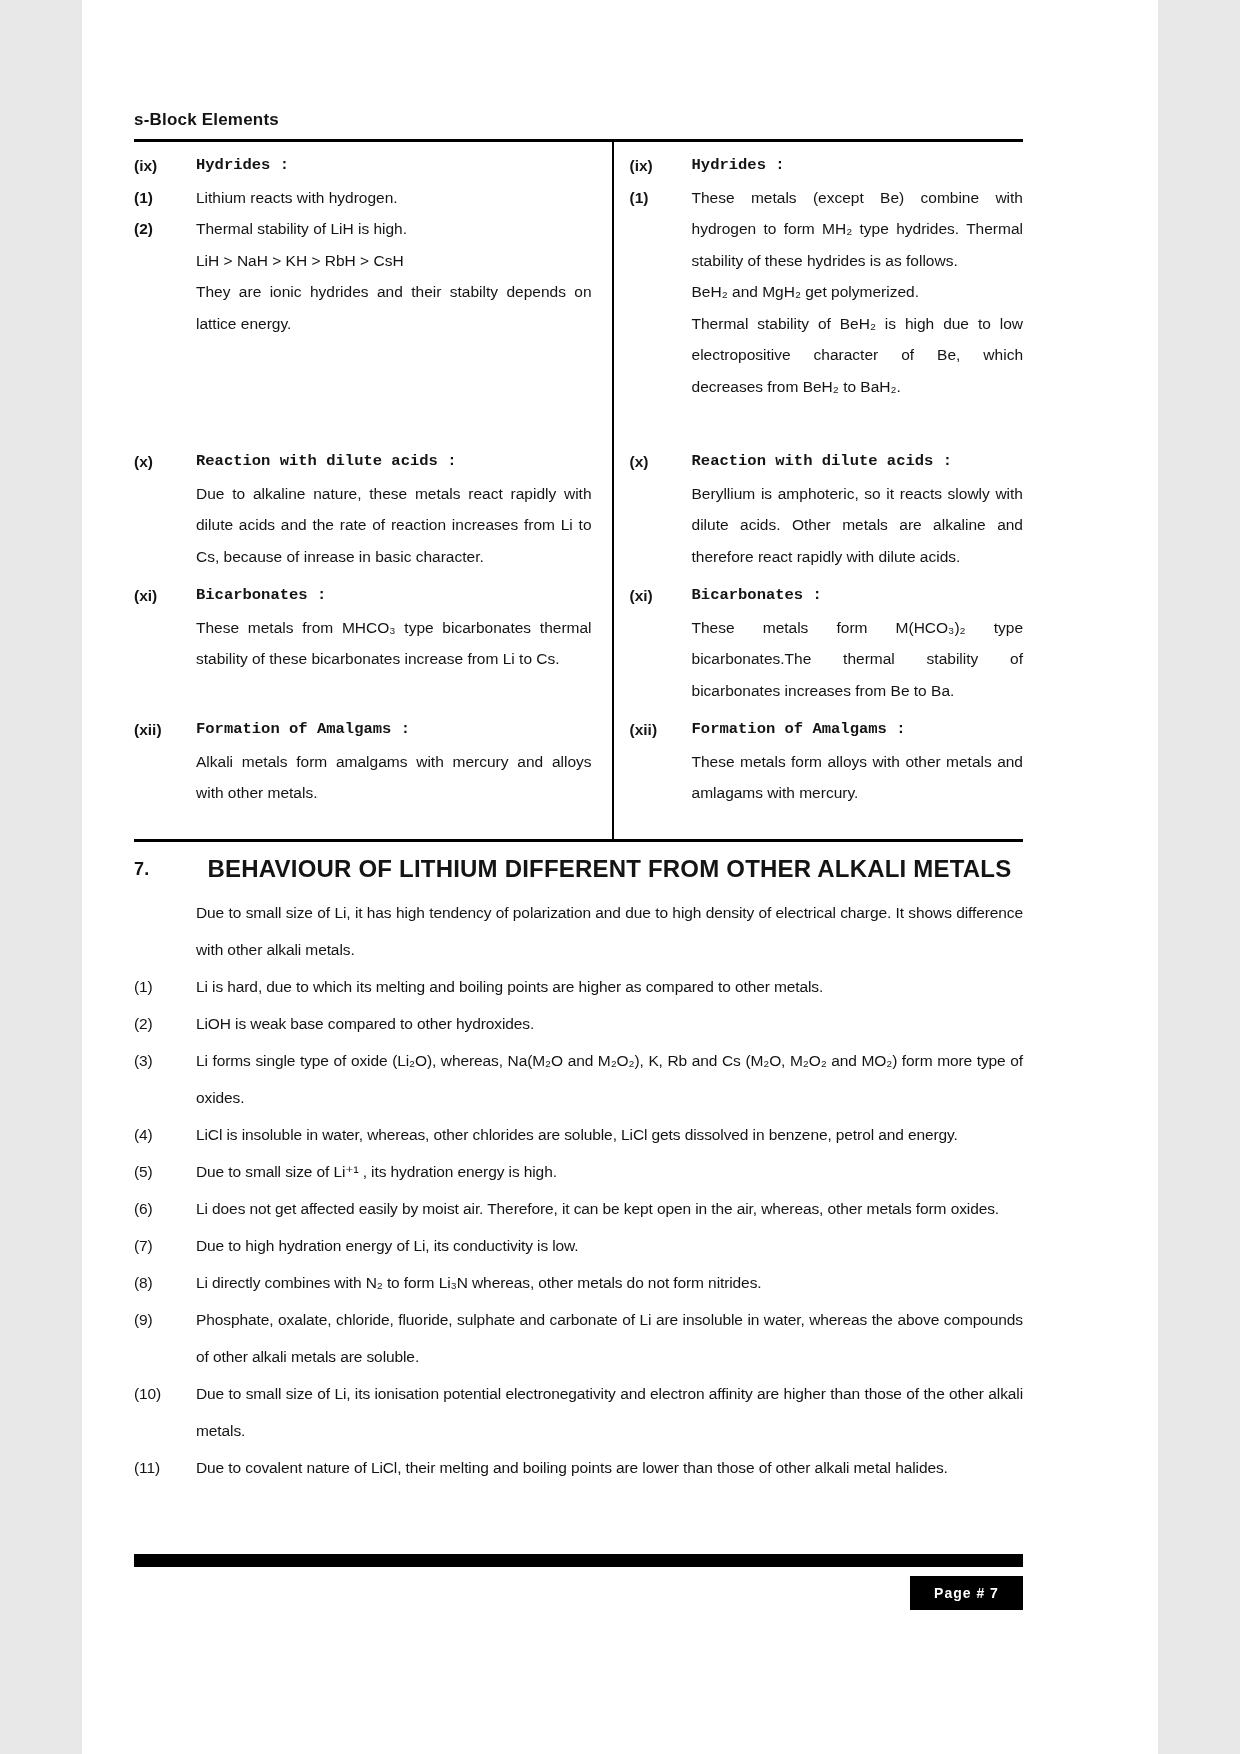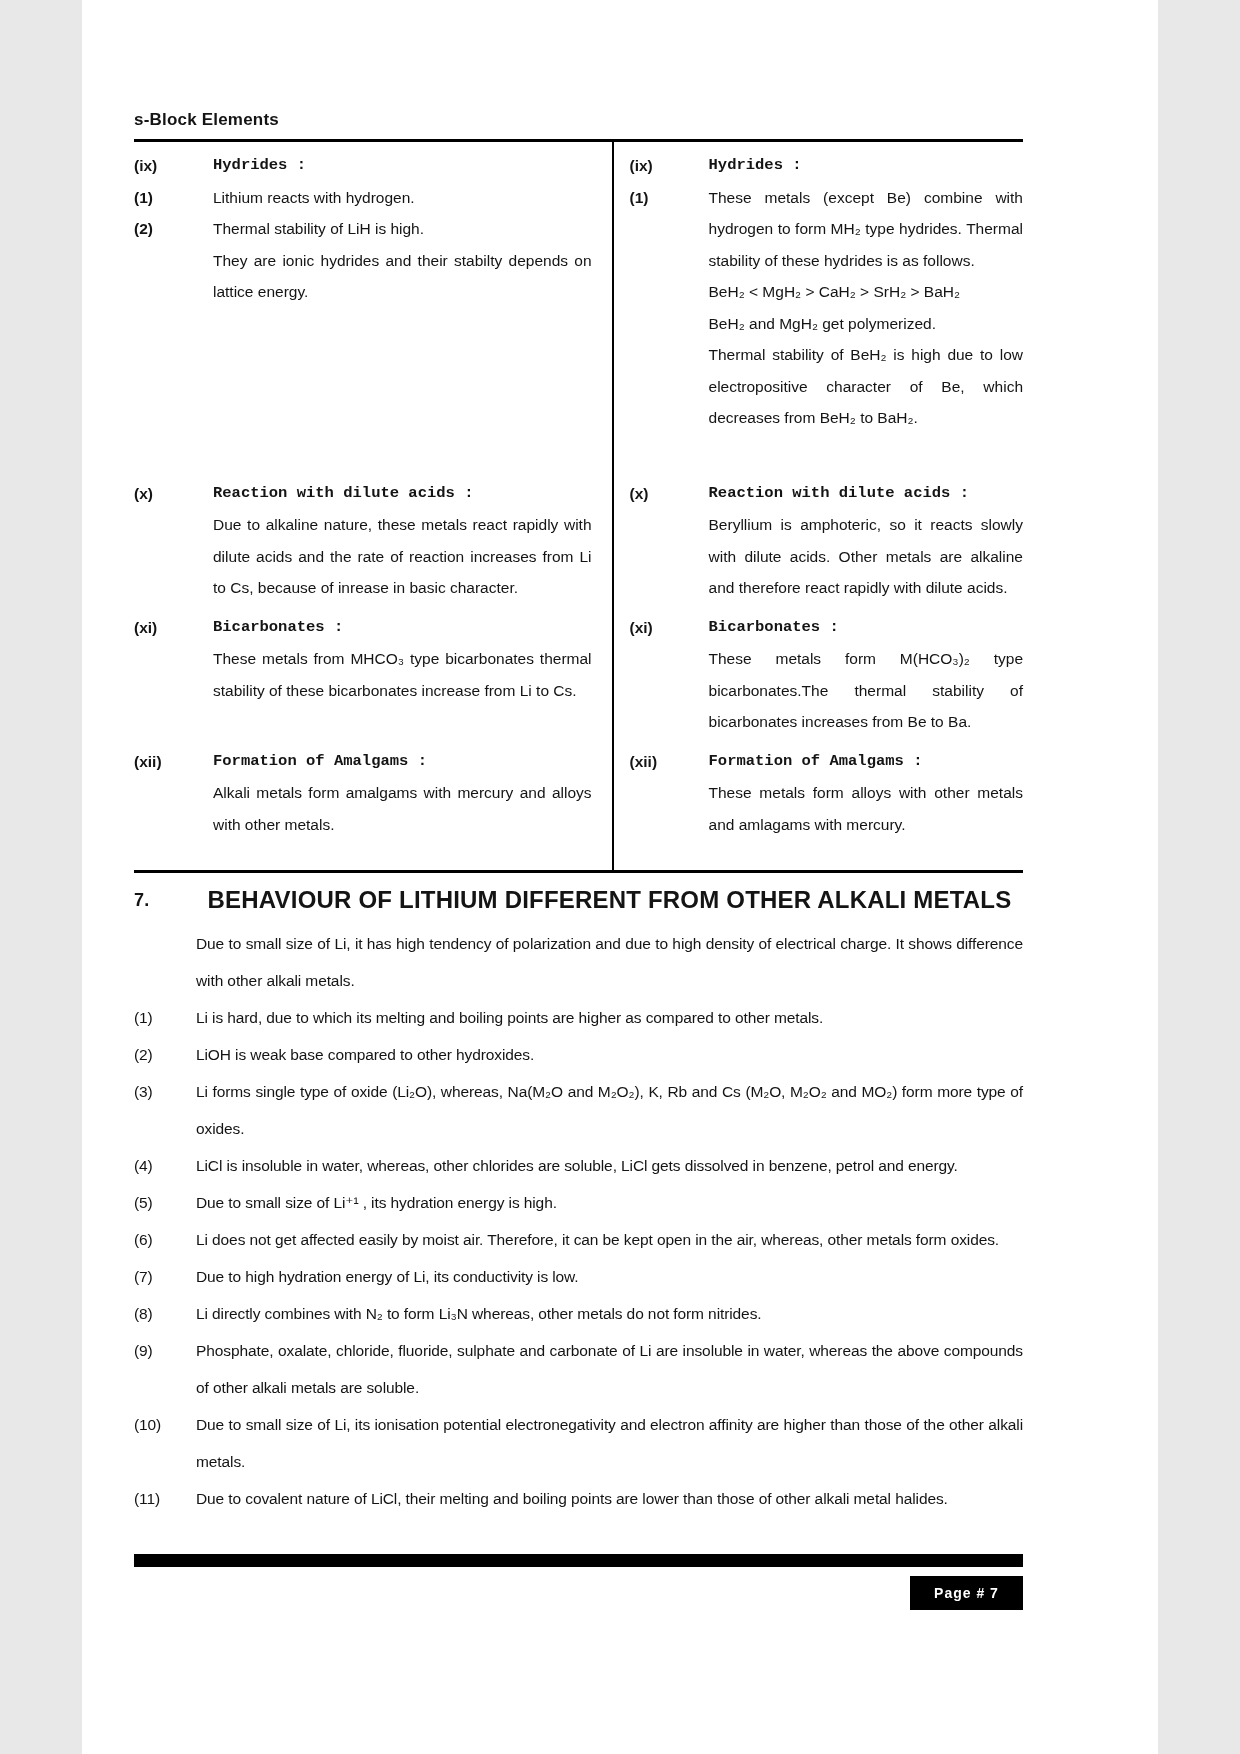--- a/index.html
+++ b/index.html
@@ -22,21 +22,21 @@
   .comparison{
     display:grid;
     grid-template-columns:568fr 485fr;
     font-size:15.5px;line-height:31.5px;
   }
   .cell{box-sizing:border-box;padding-top:8px;}
   .cell.left{padding-right:20px;border-right:2px solid #000;}
   .cell.right{padding-left:16px;}
   .cell[data-row="0"]{padding-bottom:36px;}
   .cell[data-row="3"]{padding-bottom:30px;}
-  .entry{display:flex;gap:17px;}
+  .entry{display:flex;}
   .entry .marker{flex:0 0 62px;font-weight:bold;}
   .entry .body{flex:1;min-width:0;}
   .entry .body p{margin:0;text-align:justify;}
   .entry .body p.bold{font-weight:bold;text-align:left;font-family:Liberation Mono, monospace;}
   
   .sec-head{display:flex;margin-top:16px;font-size:18px;font-weight:bold;line-height:22px;letter-spacing:.2px;}
   .sec-num{flex:0 0 62px;}
   .sec-title{flex:1;margin:0;font-size:24px;line-height:22px;text-align:center;}
   .sec7-body{font-size:15.5px;line-height:37px;letter-spacing:-0.1px;}
   .intro{margin:14px 0 0 62px;text-align:justify;}
@@ -72,36 +72,36 @@
         <div class="entry">
           <div class="marker">(1)</div>
           <div class="body">
             <p>Lithium reacts with hydrogen.</p>
           </div>
         </div>
         <div class="entry">
           <div class="marker">(2)</div>
           <div class="body">
             <p>Thermal stability of LiH is high.</p>
+            <p>LiH &gt; NaH &gt; KH &gt; RbH &gt; CsH</p>
             <p>They are ionic hydrides and their stabilty depends on lattice energy.</p>
           </div>
         </div>
       </div>
       <div class="cell right" data-row="0">
         <div class="entry">
           <div class="marker">(ix)</div>
           <div class="body">
             <p class="bold">Hydrides :</p>
           </div>
         </div>
         <div class="entry">
           <div class="marker">(1)</div>
           <div class="body">
             <p>These metals (except Be) combine with hydrogen to form MH₂ type hydrides. Thermal stability of these hydrides is as follows.</p>
-            <p>BeH₂  &lt; MgH₂ &gt; CaH₂ &gt; SrH₂ &gt; BaH₂</p>
             <p>BeH₂ and MgH₂ get polymerized.</p>
             <p>Thermal stability of BeH₂ is high due to low electropositive character of Be, which decreases from BeH₂ to BaH₂.</p>
           </div>
         </div>
       </div>
       <div class="cell left" data-row="1">
         <div class="entry">
           <div class="marker">(x)</div>
           <div class="body">
             <p class="bold">Reaction with dilute acids :</p>

